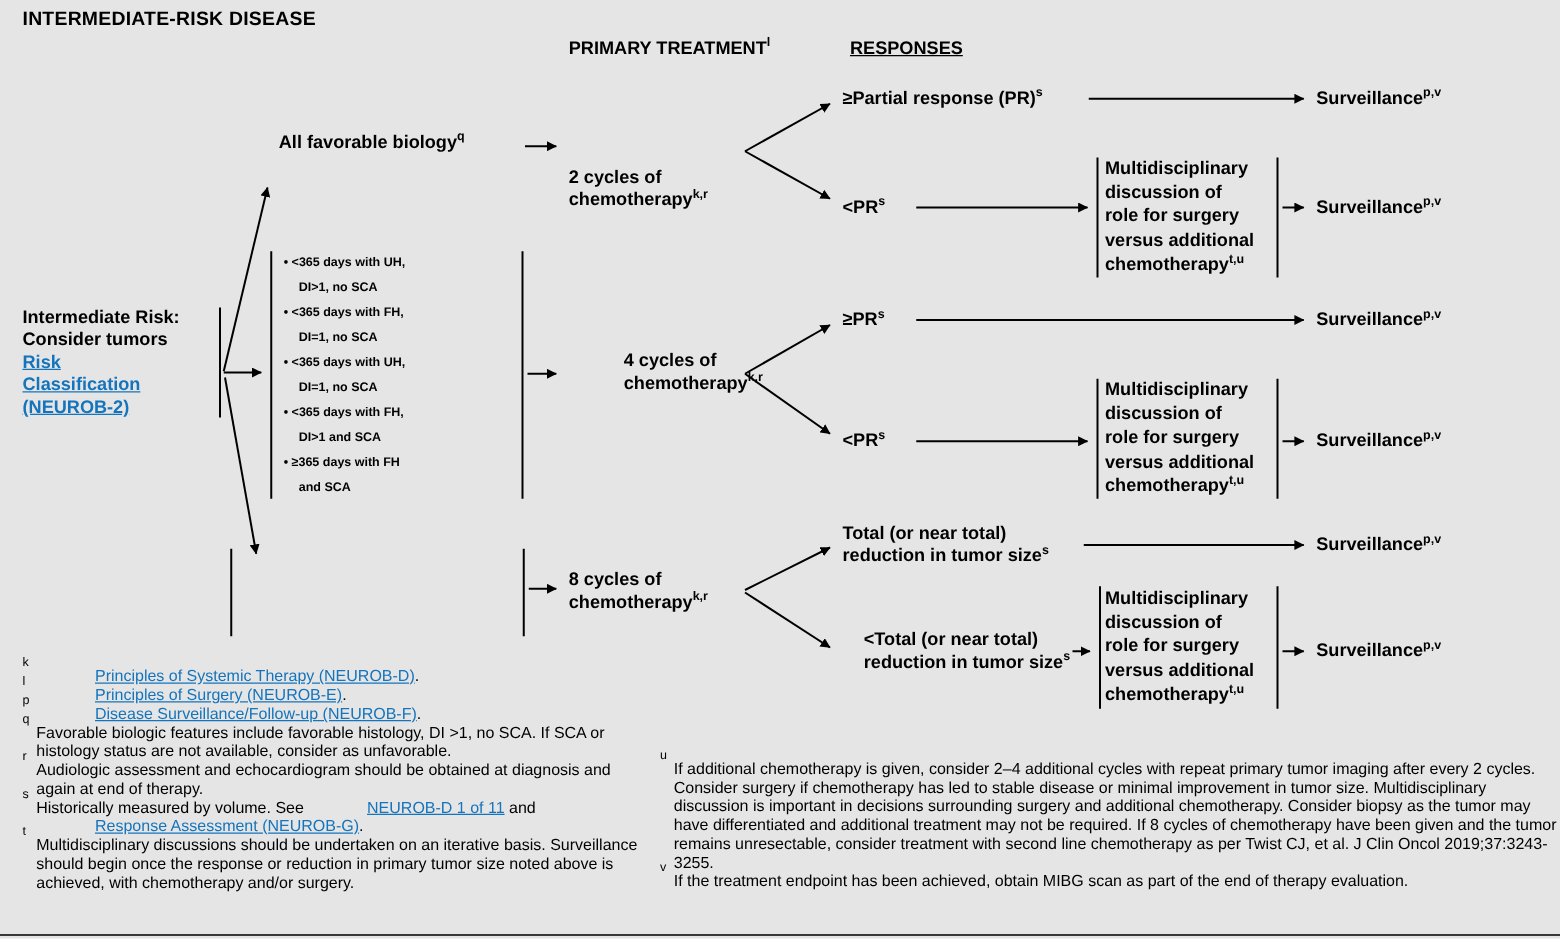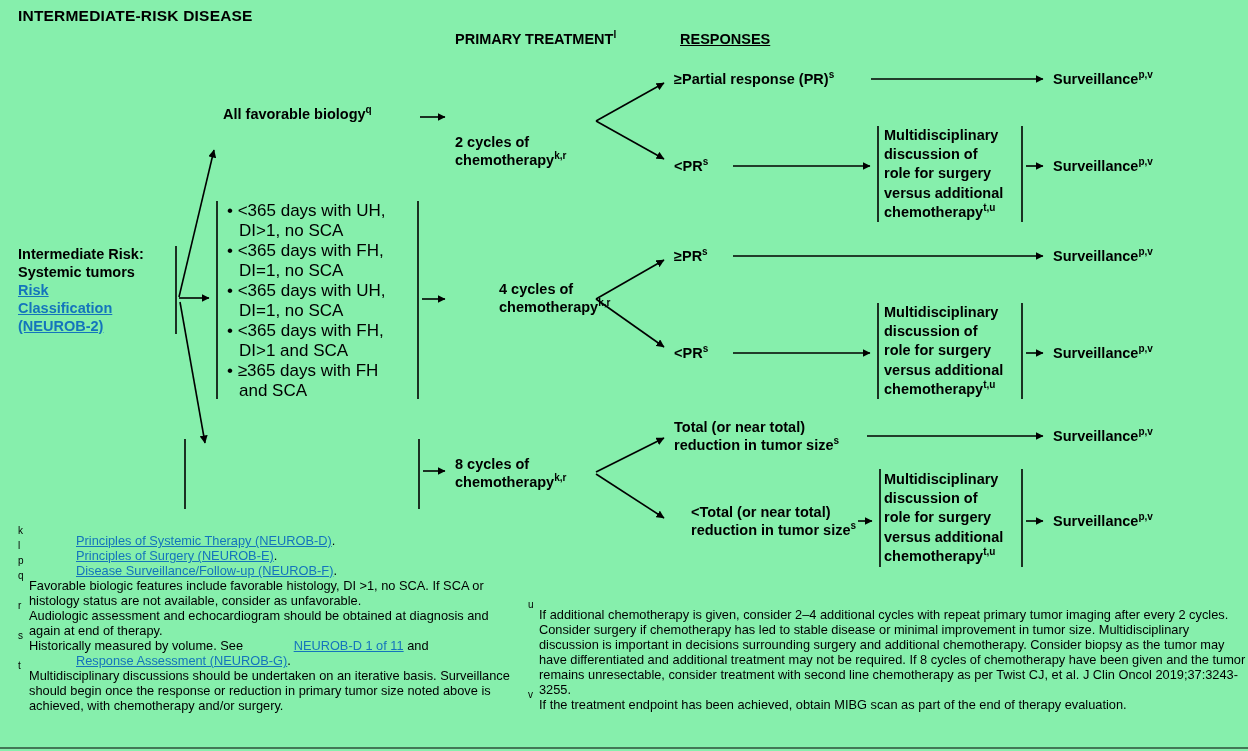--- a/index.html
+++ b/index.html
@@ -1,26 +1,26 @@
 <!DOCTYPE html>
 <html><head>
 <meta charset="utf-8">
 <style>
   html,body{margin:0;padding:0;background:#fff;}
   .canvas{
-    position:relative;width:1248px;height:751px;background:#86efac;
+    position:relative;width:1248px;height:751px;background:#e5e5e5;
     font-family:"Liberation Sans","DejaVu Sans",sans-serif;color:#000;
     overflow:hidden;
   }
   .abs{position:absolute;}
   .arrows{position:absolute;left:0;top:0;width:1248px;height:751px;pointer-events:none;}
   .t-title{font-weight:bold;font-size:15.5px;letter-spacing:.2px;}
   .t-colhead{font-weight:bold;font-size:14.5px;}
   .node{font-weight:bold;font-size:14.5px;line-height:18px;white-space:nowrap;}
-  .crit{font-weight:normal;font-size:17px;line-height:20px;white-space:nowrap;}
+  .crit{font-weight:bold;font-size:10px;line-height:20px;white-space:nowrap;}
   .crit .cont{padding-left:12px;}
   .boxtext{font-weight:bold;font-size:14.5px;line-height:19.2px;white-space:nowrap;}
   sup{font-size:10px;line-height:0;}
   .link{color:#1474BC;text-decoration:underline;cursor:pointer;}
   .fn-col{font-size:12.8px;line-height:15px;}
   .fn{position:relative;padding-left:11px;}
   .fn > .mk{position:absolute;left:0;top:-2px;font-size:10px;}
   .fn .link{color:#1474BC;margin-left:47px;}
 </style>
 </head>
@@ -77,21 +77,21 @@
   </svg>
 
   <div class="abs t-title" style="left:18px;top:7px;">INTERMEDIATE-RISK DISEASE</div>
   <div class="abs t-colhead" style="left:455px;top:31px;text-align:center;">
     <span>PRIMARY TREATMENT</span><sup>l</sup>
   </div>
   <div class="abs t-colhead" style="left:680px;top:31px;text-decoration:underline;">RESPONSES</div>
 
   <div class="abs node" style="left:18px;top:245px;">
     <div>Intermediate Risk:</div>
-    <div>Systemic tumors</div>
+    <div>Consider tumors</div>
     <div class="link">Risk</div>
     <div class="link">Classification</div>
     <div class="link">(NEUROB-2)</div>
   </div>
 
   <div class="abs node" style="left:223px;top:105px;">
     <span>All favorable biology</span><sup>q</sup>
   </div>
 
   <div class="abs crit" style="left:227px;top:201px;">

